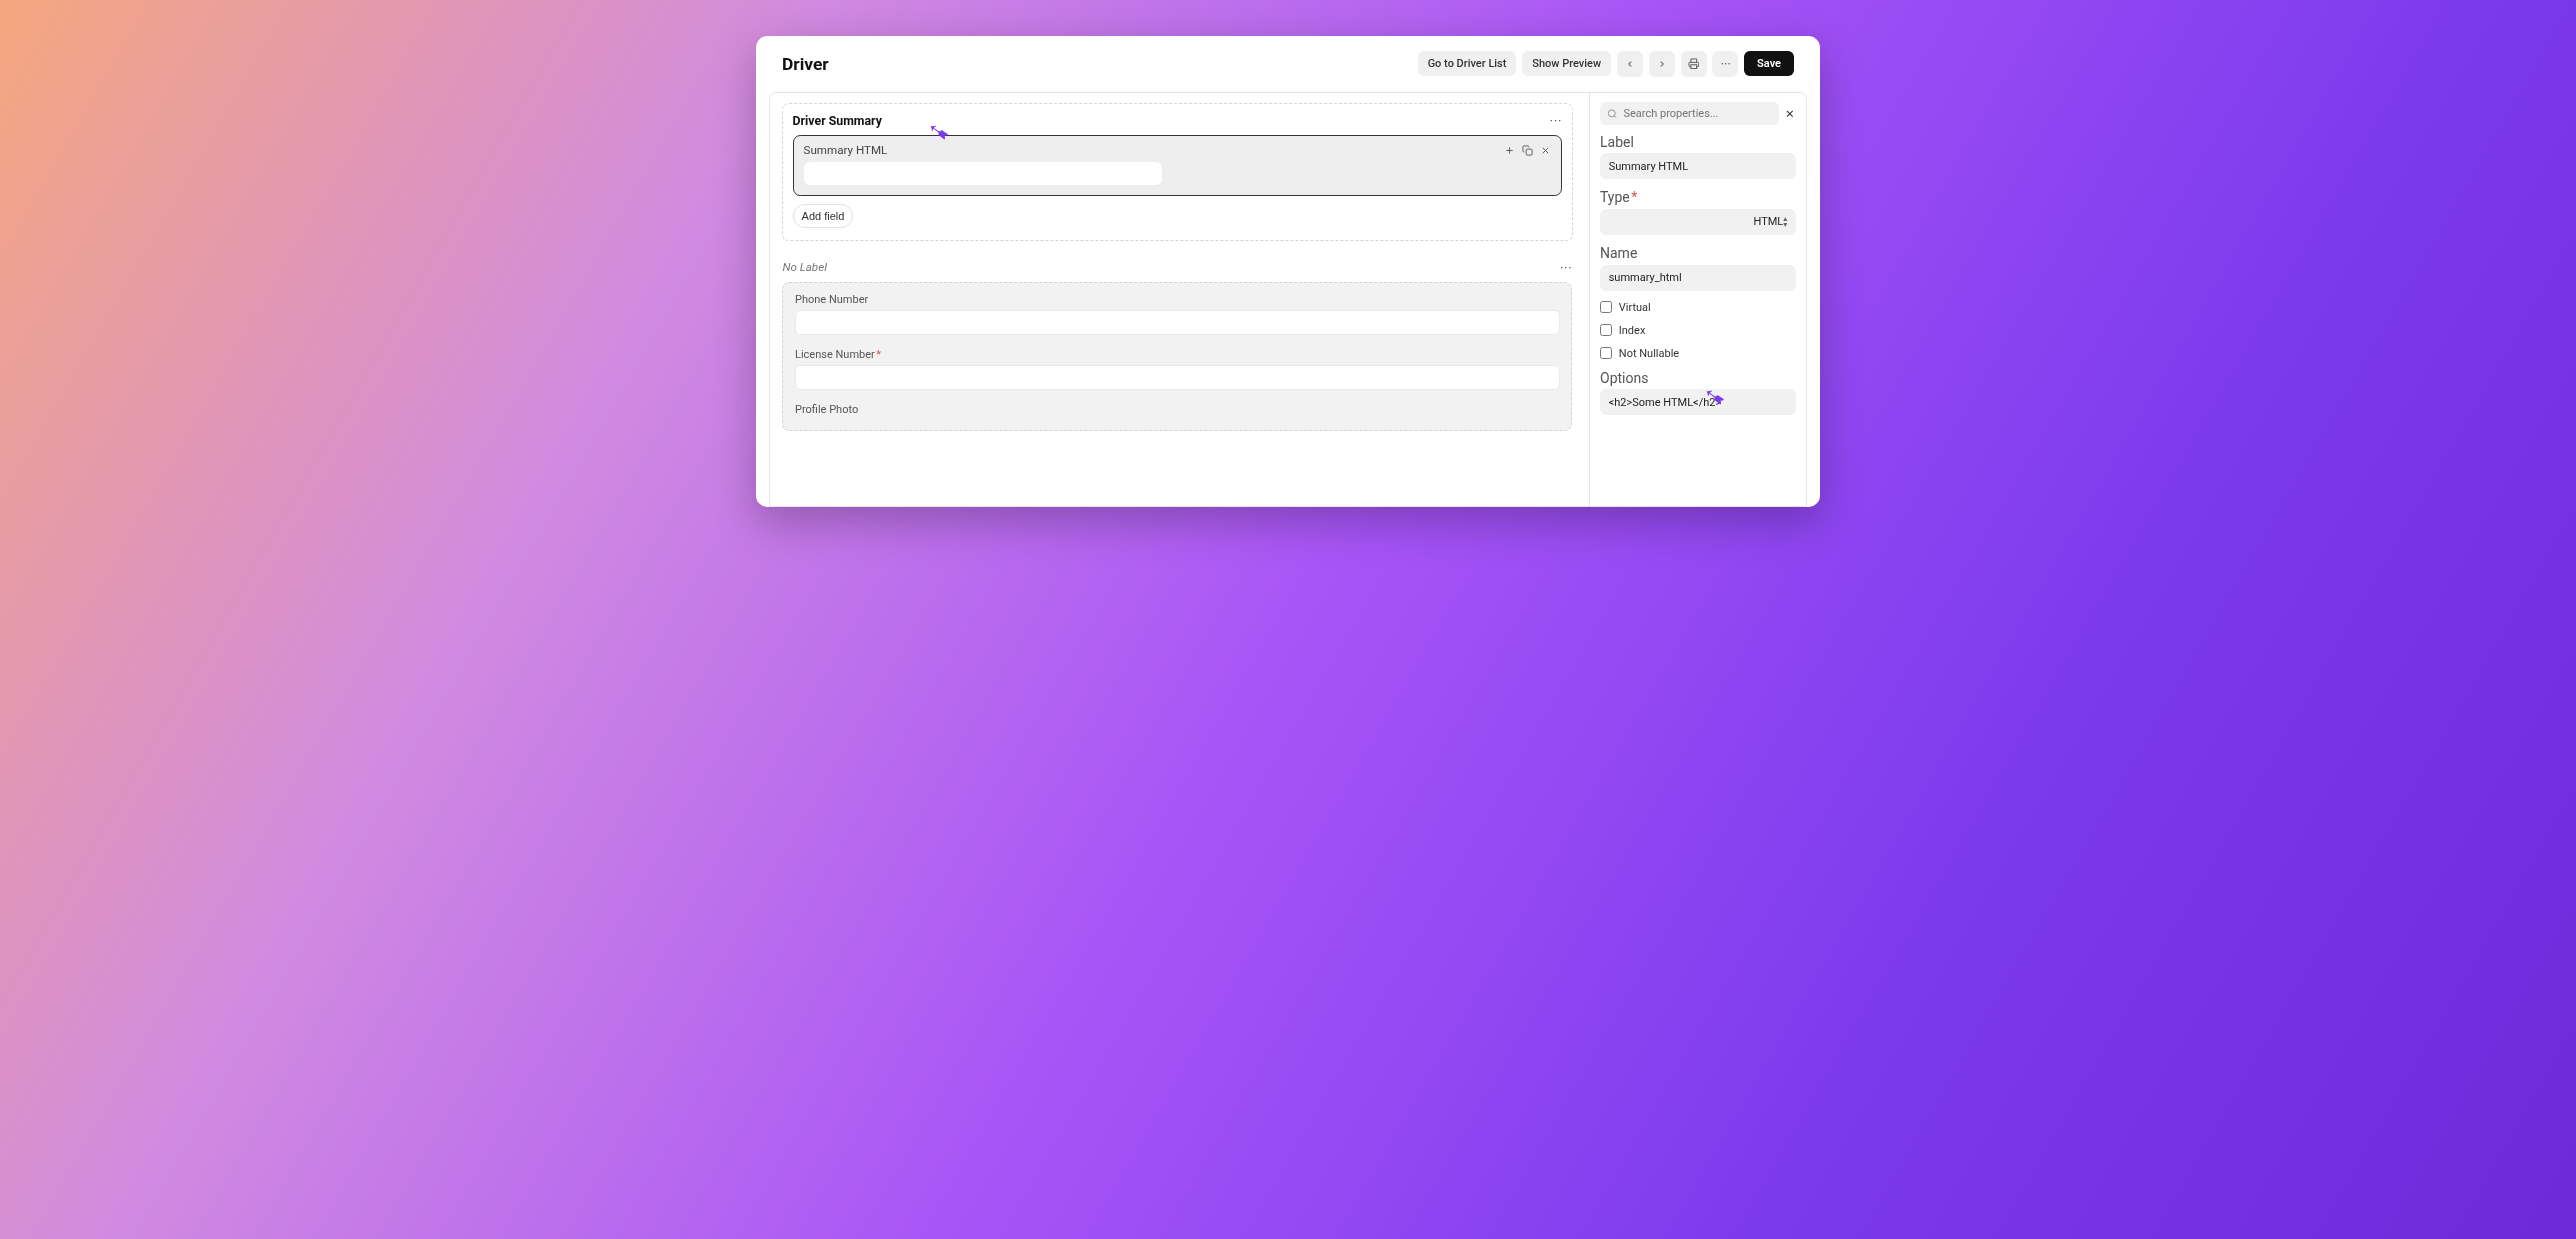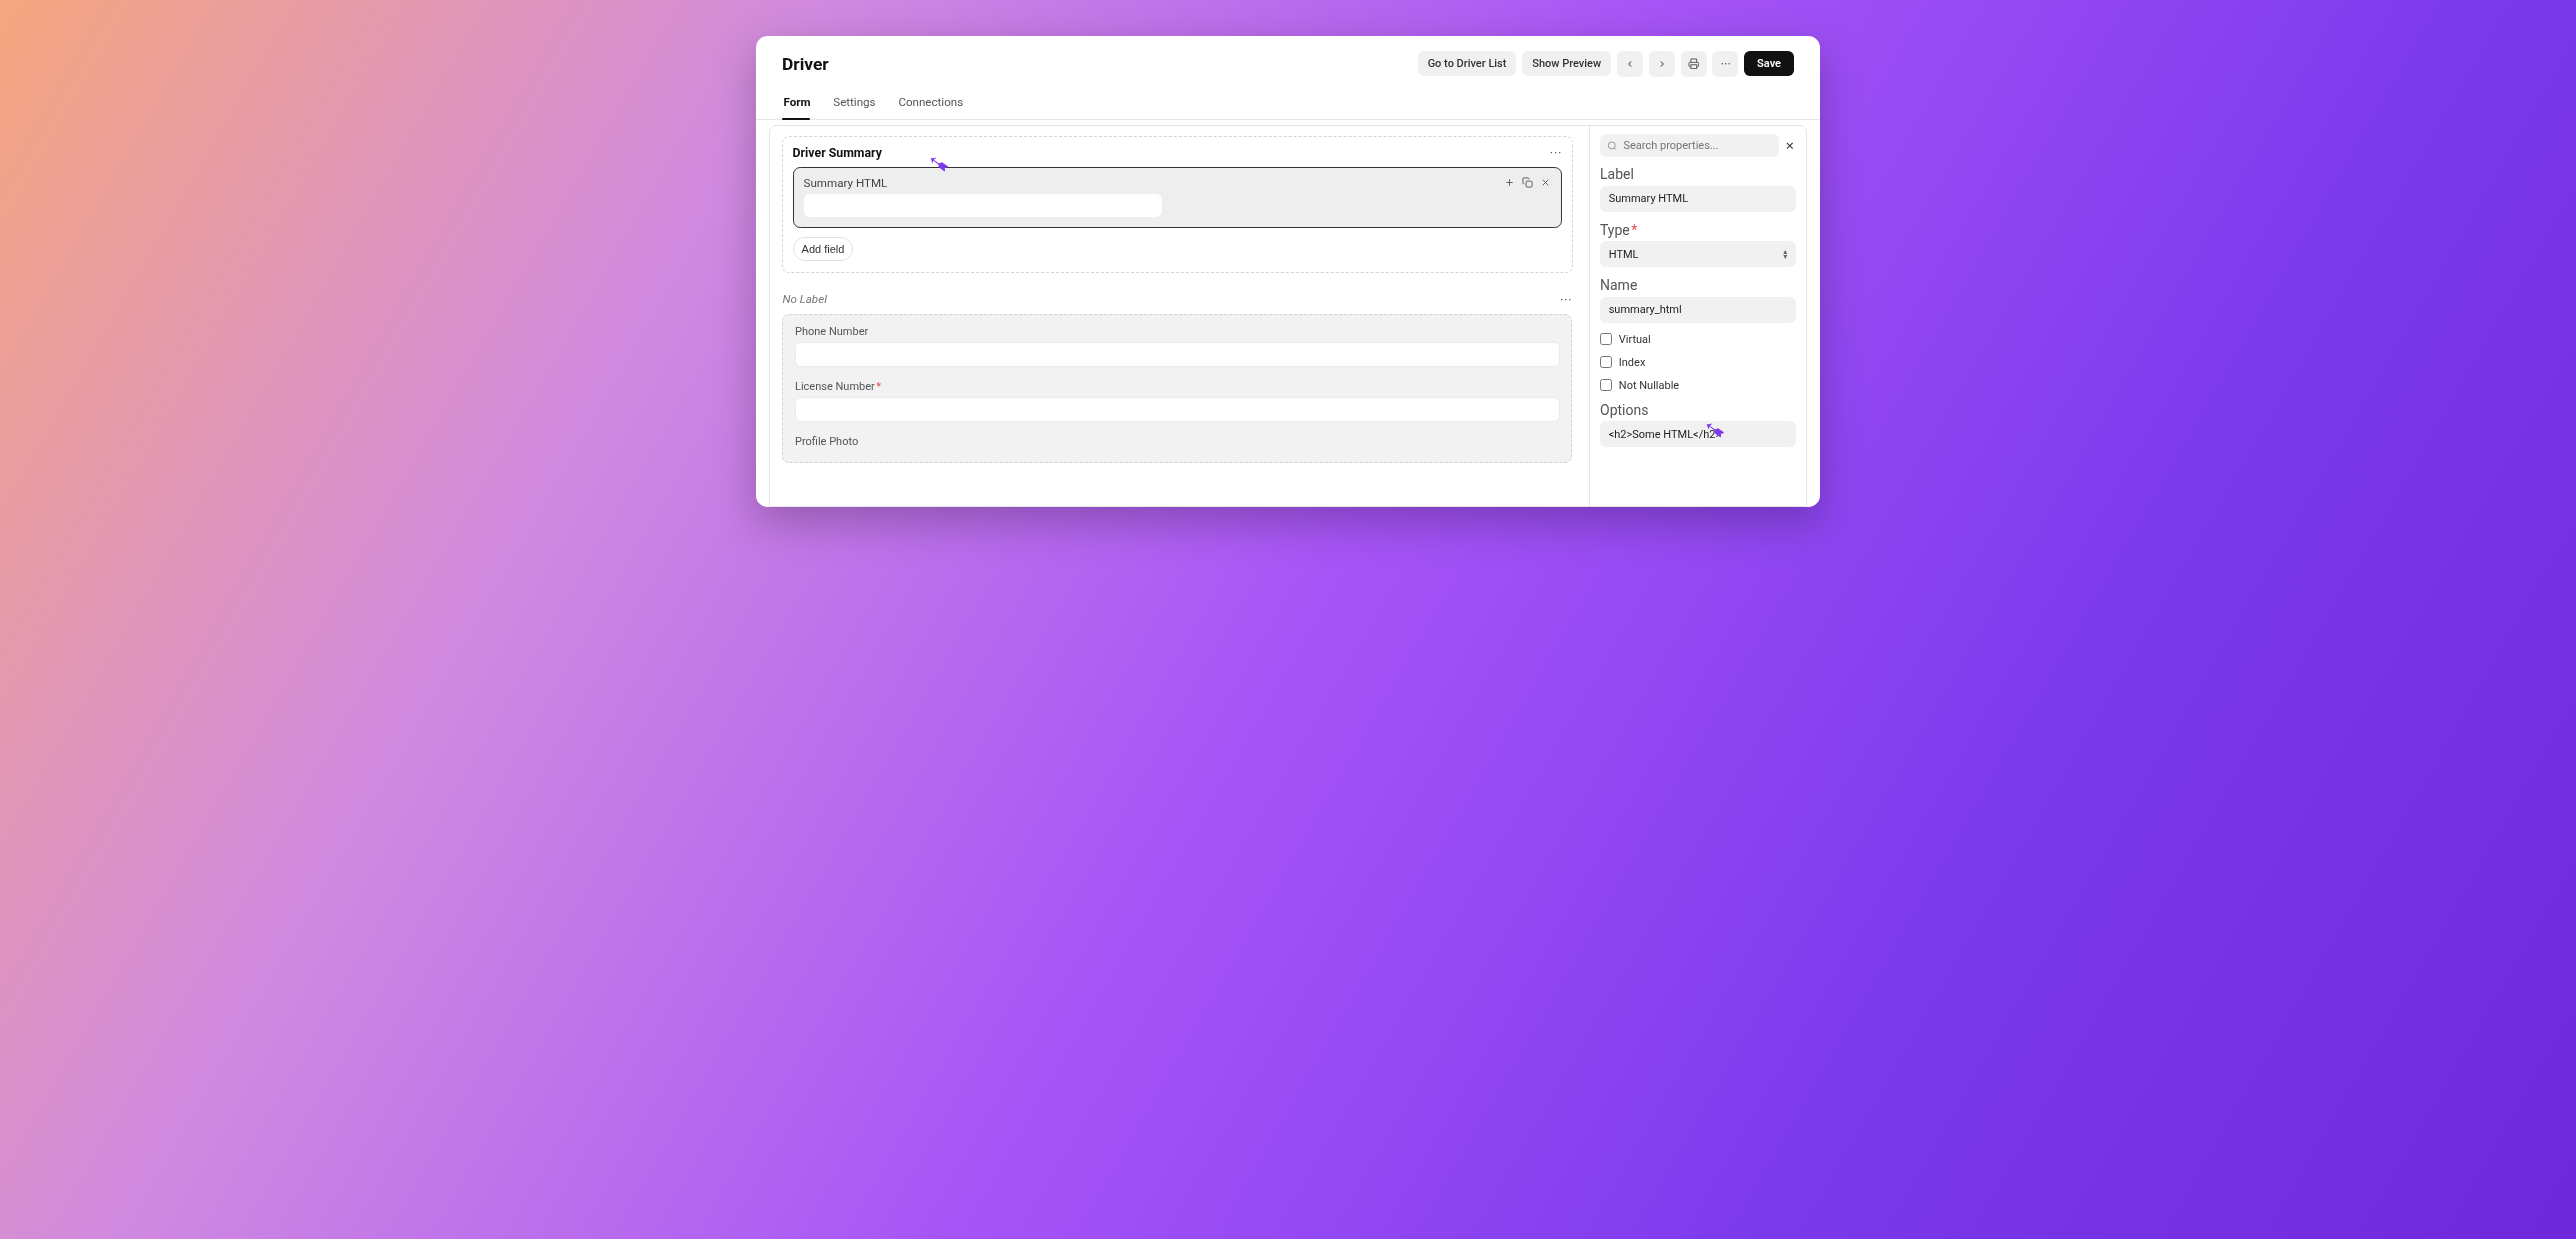--- a/index.html
+++ b/index.html
@@ -207,21 +207,21 @@
 }
 .p-select {
   width: 100%;
   background: #f1f1f1;
   border: none;
   border-radius: 5.8px;
   padding: 6.5px 8.7px;
   font-size: 11px;
   color: #222;
   display: flex;
-  justify-content: space-between;
+  justify-content: flex-end;
   align-items: center;
 }
 .chev-updown { font-size: 8px; color: #666; line-height: 0.7; display:flex; flex-direction:column; }
 .p-check { display: flex; align-items: center; gap: 7.2px; margin-bottom: 10px; }
 .p-check input { width: 11.6px; height: 11.6px; cursor: pointer; }
 .p-check label { font-size: 11px; color: #333; }
 .arrow {
   position: absolute;
   font-size: 26px;
   color: #7c3aed;
@@ -264,25 +264,20 @@
         <svg width="11.6" height="11.6" viewBox="0 0 24 24" fill="currentColor">
             <circle cx="5" cy="12" r="1.6"></circle>
             <circle cx="12" cy="12" r="1.6"></circle>
             <circle cx="19" cy="12" r="1.6"></circle>
           </svg>
       </button>
       <button class="btn btn-dark">Save</button>
     </div>
   </div>
 
-  <div class="tabs">
-    <div class="tab active">Form</div>
-    <div class="tab">Settings</div>
-    <div class="tab">Connections</div>
-  </div>
 
   <div class="body">
 
     <div class="canvas">
 
       <div class="section" style="position:relative;">
         <span class="arrow arrow1">➸</span>
         <div class="section-head">
           <div class="section-title">Driver Summary</div>
           <div class="more-dots">···</div>

